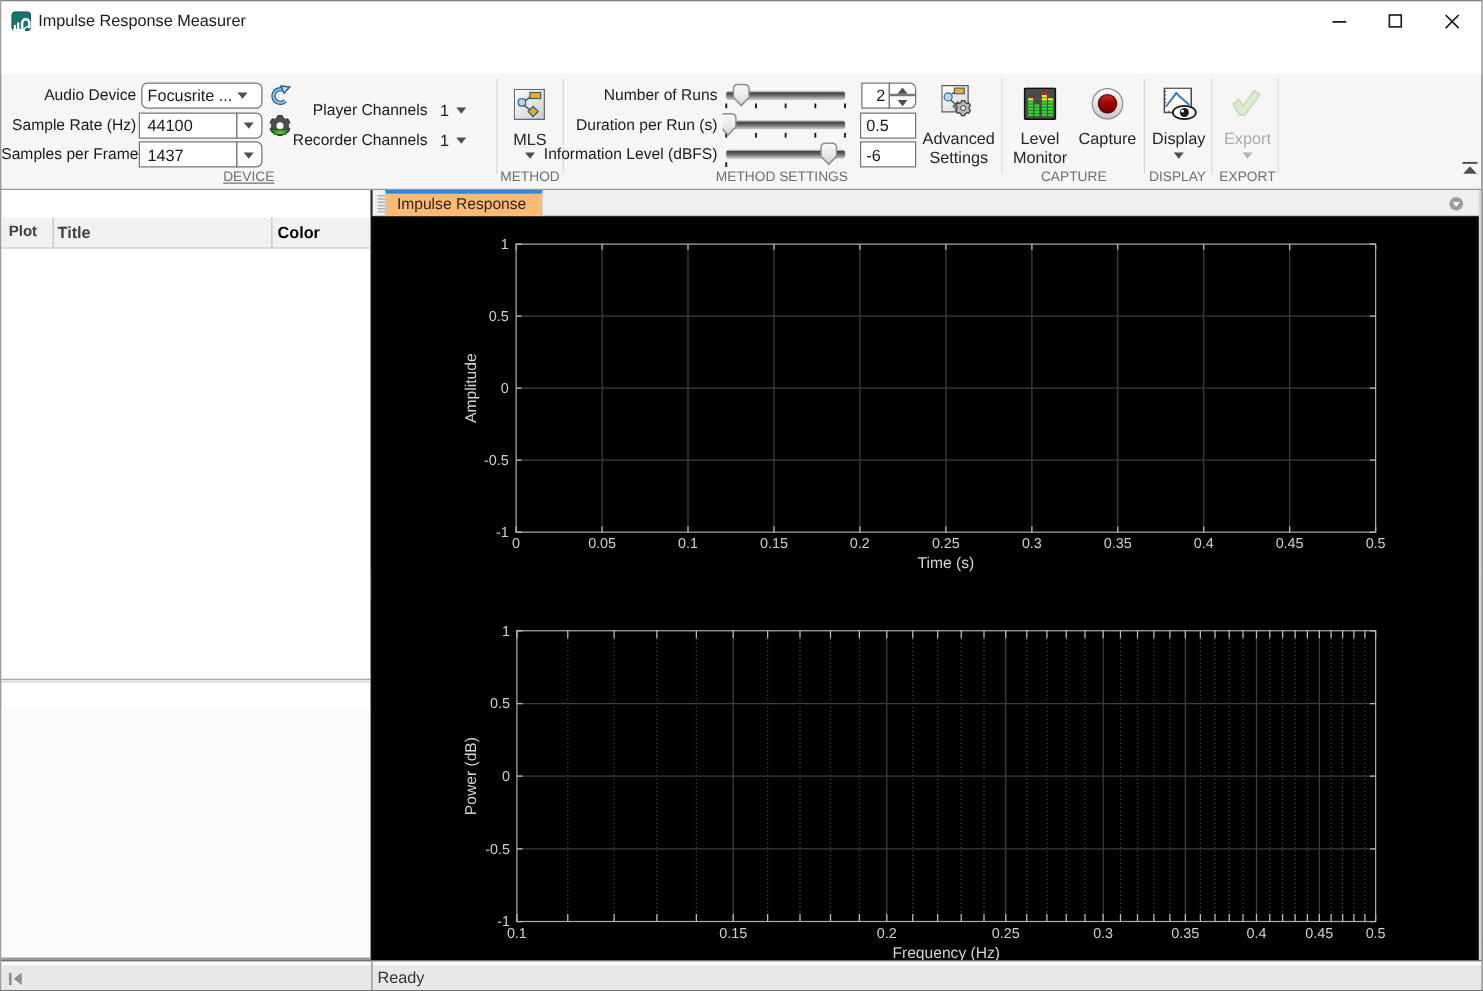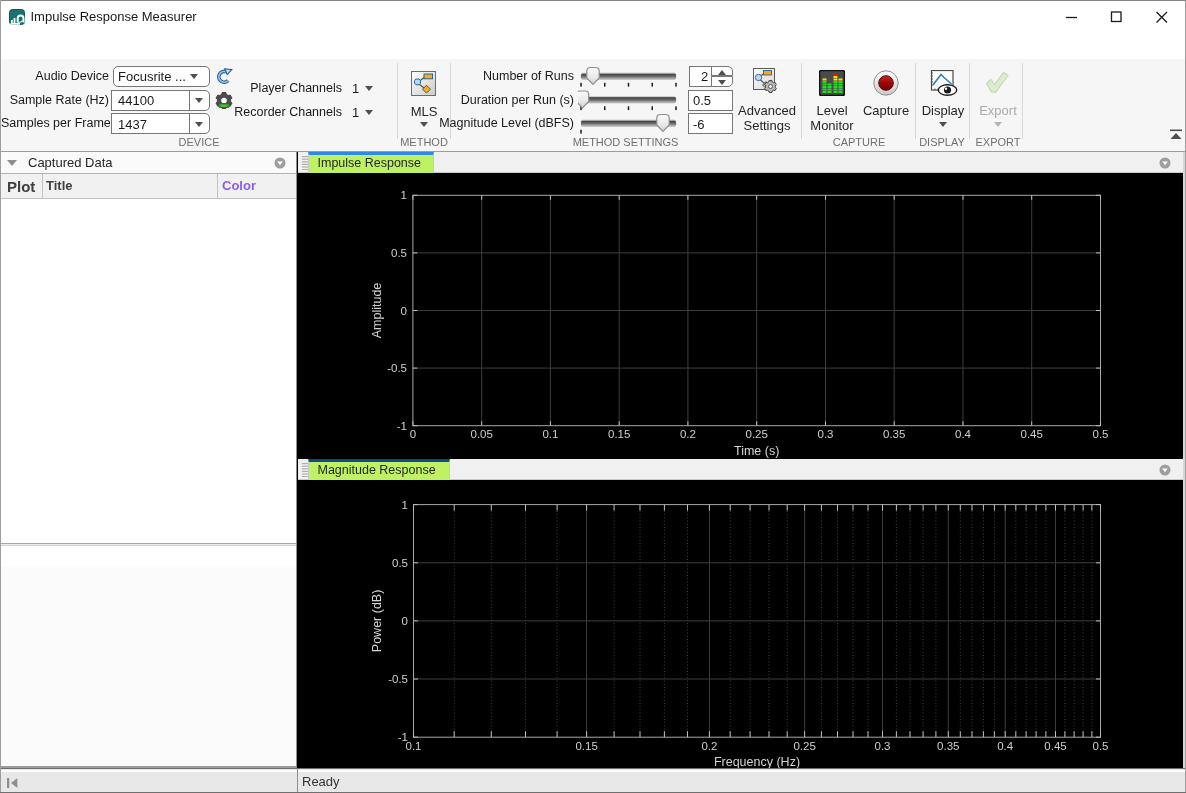--- a/index.html
+++ b/index.html
@@ -23,21 +23,21 @@
   .btnlabel{position:absolute;font-size:13px;color:#262626;text-align:center;line-height:15px;}
   
   #main-border{left:0;top:150px;width:1186px;height:1px;background:#9b9b9b;}
   #left-panel{left:0;top:151px;width:297px;height:617px;background:#fff;border-left:1px solid #9b9b9b;box-sizing:border-box;}
   .phead{position:absolute;left:0;width:297px;background:#fafafa;}
   .phead .tri{position:absolute;left:6px;top:8px;width:0;height:0;border-left:5px solid transparent;border-right:5px solid transparent;border-top:6px solid #8d8d8d;}
   .phead .ptitle{position:absolute;left:27px;top:0;font-size:13px;color:#262626;}
   
   #plots{left:297px;top:151px;width:889px;height:617px;background:#000;}
   .plothead{position:absolute;left:1px;width:886px;height:21px;background:#f0f0f0;border-bottom:1px solid #c9c9c9;box-sizing:border-box;}
-  .ptab{position:absolute;top:0;height:21px;background:#bef264;border-left:1px solid #c9c9c9;border-right:1px solid #c9c9c9;box-sizing:border-box;font-size:12.5px;color:#262626;line-height:17px;padding-left:9px;}
+  .ptab{position:absolute;top:0;height:21px;background:#fdba74;border-left:1px solid #c9c9c9;border-right:1px solid #c9c9c9;box-sizing:border-box;font-size:12.5px;color:#262626;line-height:17px;padding-left:9px;}
   
   #statusbar{left:0;top:767px;width:1186px;height:26px;background:#e8e8e8;border-top:1px solid #6f6f6f;box-sizing:border-box;}
   #ready{left:302px;top:5px;font-size:13px;color:#333;}
 </style>
 </head>
 <body>
 <div id="win">
   <div class="abs" id="titlebar">
     <svg class="abs" style="left:9px;top:7px" width="16" height="16">
 <rect x="0.5" y="0.5" width="15" height="15" rx="3" fill="#17736d" stroke="#0d5a55"></rect>
@@ -80,21 +80,21 @@
 <circle cx="9" cy="9.6" r="2.8" fill="#fff"></circle>
 <path d="M3.2 12.5 h11.6 l-1 4 h-9.6 Z" fill="#28a228" stroke="#1a6b1a" stroke-width="0.8"></path>
 <rect x="6.5" y="14.2" width="5" height="1.6" fill="#b0a050"></rect>
       </svg>
     <div class="tslabel" style="left:230px;top:19px;width:111px;">Player Channels</div>
     <div class="tslabel" style="left:230px;top:43px;width:111px;">Recorder Channels</div>
     <div class="fieldtext" style="left:351px;top:22px;">1</div>
     <div class="fieldtext" style="left:351px;top:46px;">1</div>
     <div class="arrow-down" style="left:364px;top:27px;"></div>
     <div class="arrow-down" style="left:364px;top:51px;"></div>
-    <div class="seclabel" style="left:140px;width:116px;">DEVICE</div>
+    <div class="seclabel" style="left:140px;width:116px;text-decoration:underline;">DEVICE</div>
     <div class="vsep" style="left:396px;"></div>
 
     <svg class="abs" style="left:410px;top:12px" width="25" height="25" id="ic-mls">
         <defs>
           <linearGradient id="mlsbg" x1="0" y1="0" x2="1" y2="1">
 <stop offset="0" stop-color="#ffffff"></stop>
             <stop offset="1" stop-color="#cbcbcb"></stop>
           </linearGradient>
         </defs>
 <rect x="0.5" y="0.5" width="24" height="24" fill="url(#mlsbg)" stroke="#5f6e7a" stroke-width="1"></rect>
@@ -103,21 +103,21 @@
 <path d="M5 8 h3 l1.4 1.4 v3 L8 13.8 h-3 L3.6 12.4 v-3 Z" fill="#b8d8ee" stroke="#2c6496" stroke-width="1"></path>
 <path d="M15.5 14.2 L19.5 18.2 L15.5 22.2 L11.5 18.2 Z" fill="#f5ad10" stroke="#2c6496" stroke-width="1"></path>
       </svg>
     <div class="btnlabel" style="left:398px;top:45px;width:50px;">MLS</div>
     <div class="arrow-down" style="left:419px;top:63px;"></div>
     <div class="seclabel" style="left:398px;width:50px;">METHOD</div>
     <div class="vsep" style="left:449px;"></div>
 
     <div class="tslabel" style="left:420px;top:7px;width:153px;">Number of Runs</div>
     <div class="tslabel" style="left:420px;top:30.5px;width:153px;">Duration per Run (s)</div>
-    <div class="tslabel" style="left:420px;top:54px;width:153px;">Magnitude Level (dBFS)</div>
+    <div class="tslabel" style="left:420px;top:54px;width:153px;">Information Level (dBFS)</div>
     <svg class="abs" style="left:577px;top:5px" width="102" height="76" id="sliders">
         <defs>
 <linearGradient id="trackg" x1="0" y1="0" x2="0" y2="1">
 <stop offset="0" stop-color="#ededed"></stop>
             <stop offset="0.18" stop-color="#424242"></stop>
             <stop offset="0.55" stop-color="#6e6e6e"></stop>
             <stop offset="1" stop-color="#c9c9c9"></stop>
 </linearGradient>
 <linearGradient id="thumbg" x1="0" y1="0" x2="0" y2="1">
 <stop offset="0" stop-color="#fbfbfb"></stop>
@@ -239,32 +239,24 @@
     <div class="arrow-down" style="left:993px;top:63px;border-top-color:#b5b5b5;"></div>
     <div class="seclabel" style="left:945px;width:104px;">EXPORT</div>
     <div class="vsep" style="left:1021px;"></div>
     <svg class="abs" style="left:1168px;top:70px" width="14" height="12" id="ic-collapse">
         <rect x="1" y="0.5" width="12" height="1.6" fill="#4f4f4f"></rect>
 <path d="M7 4 L12.5 10 L1.5 10 Z" fill="#4f4f4f"></path>
       </svg>
   </div>
   <div class="abs" id="main-border"></div>
   <div class="abs" id="left-panel">
-    <div class="phead" style="top:0;height:22px;border-bottom:1px solid #b3b3b3;box-sizing:border-box;">
-      <div class="tri"></div>
-      <div class="ptitle" style="top:3px;">Captured Data</div>
-      <svg class="abs" style="left:273px;top:5px" width="12" height="12">
-          <circle cx="6" cy="6" r="5.5" fill="#9e9e9e"></circle>
-          <path d="M3.2 4.5 h5.6 L6 8.3 Z" fill="#fff"></path>
-        </svg>
-    </div>
     <div class="abs" style="left:0;top:22px;width:296px;height:25px;background:#f1f1f1;border-bottom:1px solid #c3c3c3;box-sizing:border-box;">
-      <div class="abs" style="left:6px;top:4px;font-size:15px;font-weight:bold;color:#404040;">Plot</div>
+      <div class="abs" style="left:6px;top:4px;font-size:12px;font-weight:bold;color:#404040;">Plot</div>
       <div class="abs" style="left:45px;top:4px;font-size:13px;font-weight:bold;color:#404040;">Title</div>
-      <div class="abs" style="left:221px;top:4px;font-size:13px;font-weight:bold;color:#8b5cf6;">Color</div>
+      <div class="abs" style="left:221px;top:4px;font-size:13px;font-weight:bold;color:#000000;">Color</div>
       <div class="abs" style="left:41px;top:0;width:1px;height:24px;background:#c3c3c3;"></div>
       <div class="abs" style="left:216px;top:0;width:1px;height:24px;background:#c3c3c3;"></div>
     </div>
     <div class="abs" style="left:0;top:47px;width:296px;height:345px;background:#fff;"></div>
     <div class="abs" style="left:0;top:391px;width:296px;height:3px;background:#ebebeb;border-top:1px solid #a9a9a9;border-bottom:1px solid #d5d5d5;box-sizing:border-box;"></div>
     <div class="abs" style="left:0;top:415px;width:296px;height:199px;background:#fbfbfb;"></div>
     <div class="abs" style="left:0;top:614px;width:296px;height:2px;background:#9b9b9b;"></div>
   </div>
   <div class="abs" style="left:296px;top:151px;width:2px;height:642px;background:#8f8f8f;"></div>
   <div class="abs" id="plots">
@@ -315,37 +307,20 @@
         <text x="803.5" y="265" font-size="11.5" fill="#cfcfcf" text-anchor="middle">0.5</text>
         <text x="459.7" y="281.5" font-size="12.5" fill="#d4d4d4" text-anchor="middle">Time (s)</text>
         <text x="110" y="26.3" font-size="11.5" fill="#cfcfcf" text-anchor="end">1</text>
         <text x="110" y="83.9" font-size="11.5" fill="#cfcfcf" text-anchor="end">0.5</text>
         <text x="110" y="141.5" font-size="11.5" fill="#cfcfcf" text-anchor="end">0</text>
         <text x="110" y="199.1" font-size="11.5" fill="#cfcfcf" text-anchor="end">-0.5</text>
         <text x="110" y="256.7" font-size="11.5" fill="#cfcfcf" text-anchor="end">-1</text>
         <text x="83.6" y="137.5" font-size="12.5" fill="#d4d4d4" text-anchor="middle" transform="rotate(-90 83.6 137.5)">Amplitude</text>
       </svg>
 
-    <div class="plothead" style="top:307px;">
-      <svg class="abs" style="left:3px;top:4px" width="8" height="14">
-          <g fill="#b0b0b0">
-            <rect x="1" y="0" width="6" height="1.2"></rect>
-            <rect x="1" y="2.6" width="6" height="1.2"></rect>
-            <rect x="1" y="5.2" width="6" height="1.2"></rect>
-            <rect x="1" y="7.8" width="6" height="1.2"></rect>
-            <rect x="1" y="10.4" width="6" height="1.2"></rect>
-            <rect x="1" y="13" width="6" height="1.2"></rect>
-          </g>
-        </svg>
-      <div class="ptab" style="left:9.5px;width:142px;border-top:3px solid #0b4d87;">Magnitude Response</div>
-      <svg class="abs" style="left:861px;top:5px" width="12" height="12">
-          <circle cx="6" cy="6" r="5.5" fill="#9e9e9e"></circle>
-          <path d="M3.2 4.5 h5.6 L6 8.3 Z" fill="#fff"></path>
-        </svg>
-    </div>
     <svg class="abs" style="left:0;top:328px" width="889" height="288" id="plot2">
         <rect x="0" y="0" width="889" height="288" fill="#000"></rect>
         <line x1="116.5" y1="82.8" x2="803.5" y2="82.8" stroke="#3e3e3e" stroke-width="1"></line>
         <line x1="116.5" y1="140.9" x2="803.5" y2="140.9" stroke="#3e3e3e" stroke-width="1"></line>
         <line x1="116.5" y1="199.0" x2="803.5" y2="199.0" stroke="#3e3e3e" stroke-width="1"></line>
         <line x1="289.6" y1="24.6" x2="289.6" y2="257.2" stroke="#3e3e3e" stroke-width="1"></line>
         <line x1="412.4" y1="24.6" x2="412.4" y2="257.2" stroke="#3e3e3e" stroke-width="1"></line>
         <line x1="507.6" y1="24.6" x2="507.6" y2="257.2" stroke="#3e3e3e" stroke-width="1"></line>
         <line x1="585.5" y1="24.6" x2="585.5" y2="257.2" stroke="#3e3e3e" stroke-width="1"></line>
         <line x1="651.3" y1="24.6" x2="651.3" y2="257.2" stroke="#3e3e3e" stroke-width="1"></line>

